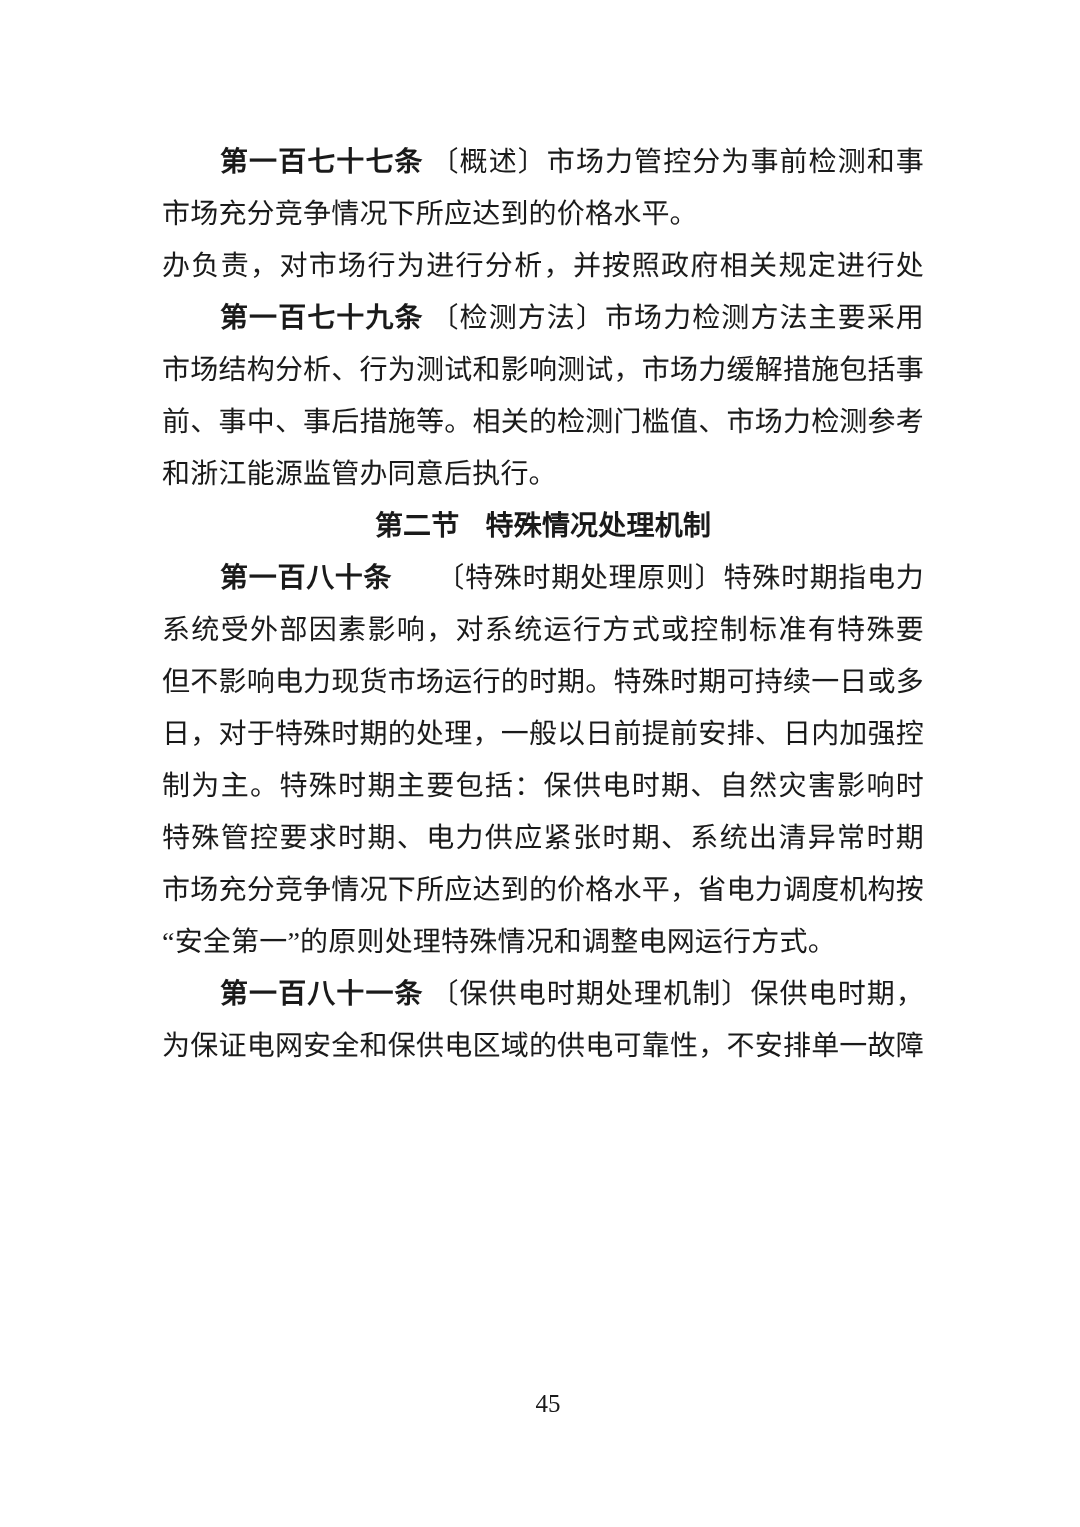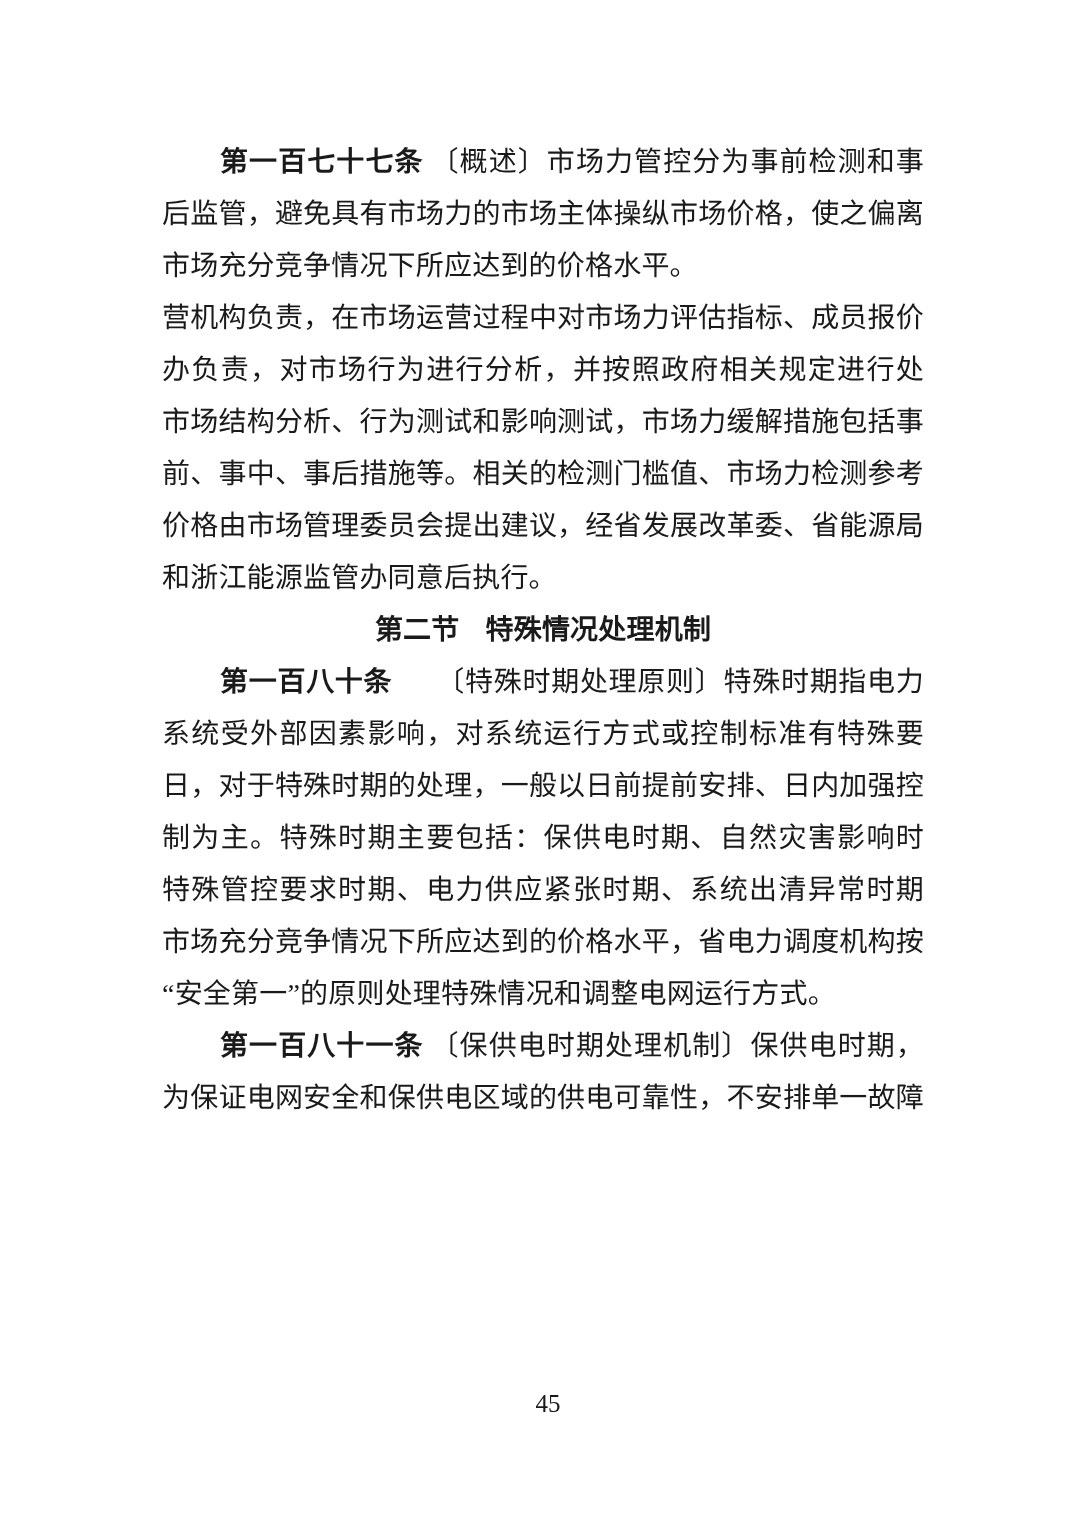--- a/index.html
+++ b/index.html
@@ -47,43 +47,42 @@
   }
 </style>
 </head>
 <body>
 
 <div class="page">
   <div class="body-text">
 
     <div class="para">
       <div class="line first"><b class="head">第一百七十七条</b><span>〔概述〕市场力管控分为事前检测和事</span></div>
-      <div class="line"><span>后监管，避免具有市场力的市场主体操纵市场价格，使之偏离</span></div>
       <div class="line end"><span>市场充分竞争情况下所应达到的价格水平。</span></div>
     </div>
 
     <div class="para">
-      <div class="line"><span>营机构负责，在市场运营过程中对市场力评估指标、成员报价</span></div>
       <div class="line"><span>办负责，对市场行为进行分析，并按照政府相关规定进行处置。</span></div>
     </div>
 
     <div class="para">
+      <div class="line first"><b class="head">第一百七十九条</b><span>〔检测方法〕市场力检测方法主要采用</span></div>
       <div class="line"><span>市场结构分析、行为测试和影响测试，市场力缓解措施包括事</span></div>
       <div class="line"><span>前、事中、事后措施等。相关的检测门槛值、市场力检测参考</span></div>
-      <div class="line"><span>价格由市场管理委员会提出建议，经省发展改革委、省能源局</span></div>
       <div class="line end"><span>和浙江能源监管办同意后执行。</span></div>
     </div>
 
     <div class="para">
       <div class="line section-line"><b class="head">第二节</b><b>特殊情况处理机制</b></div>
     </div>
 
     <div class="para">
       <div class="line first widegap"><b class="head">第一百八十条</b><span>〔特殊时期处理原则〕特殊时期指电力</span></div>
       <div class="line"><span>系统受外部因素影响，对系统运行方式或控制标准有特殊要求，</span></div>
+      <div class="line"><span>但不影响电力现货市场运行的时期。特殊时期可持续一日或多</span></div>
       <div class="line"><span>日，对于特殊时期的处理，一般以日前提前安排、日内加强控</span></div>
       <div class="line"><span>制为主。特殊时期主要包括：保供电时期、自然灾害影响时期、</span></div>
       <div class="line"><span>特殊管控要求时期、电力供应紧张时期、系统出清异常时期等。</span></div>
       <div class="line"><span>市场充分竞争情况下所应达到的价格水平，省电力调度机构按照</span></div>
       <div class="line end"><span>“安全第一”的原则处理特殊情况和调整电网运行方式。</span></div>
     </div>
 
     <div class="para">
       <div class="line first"><b class="head">第一百八十一条</b><span>〔保供电时期处理机制〕保供电时期，</span></div>
       <div class="line"><span>为保证电网安全和保供电区域的供电可靠性，不安排单一故障</span></div>

